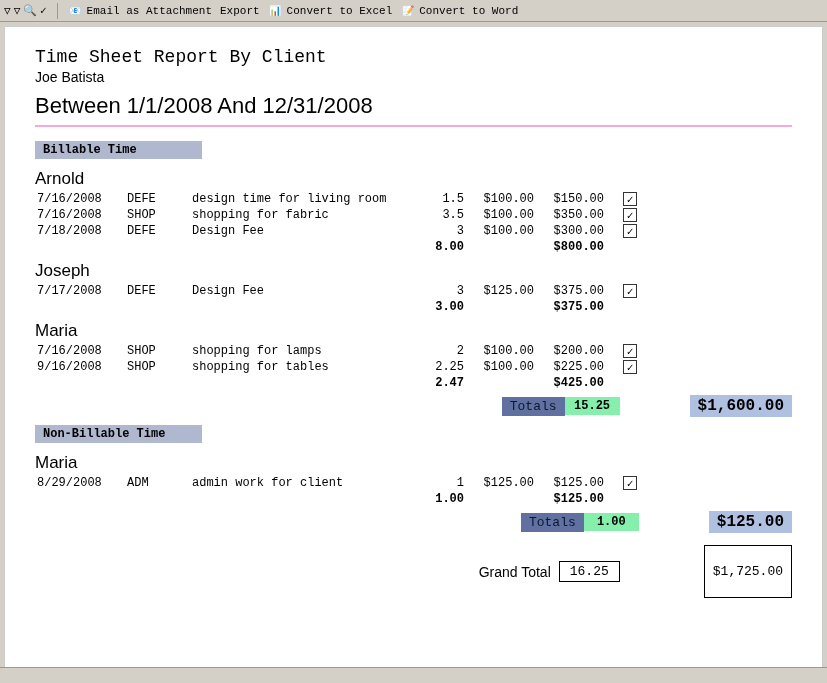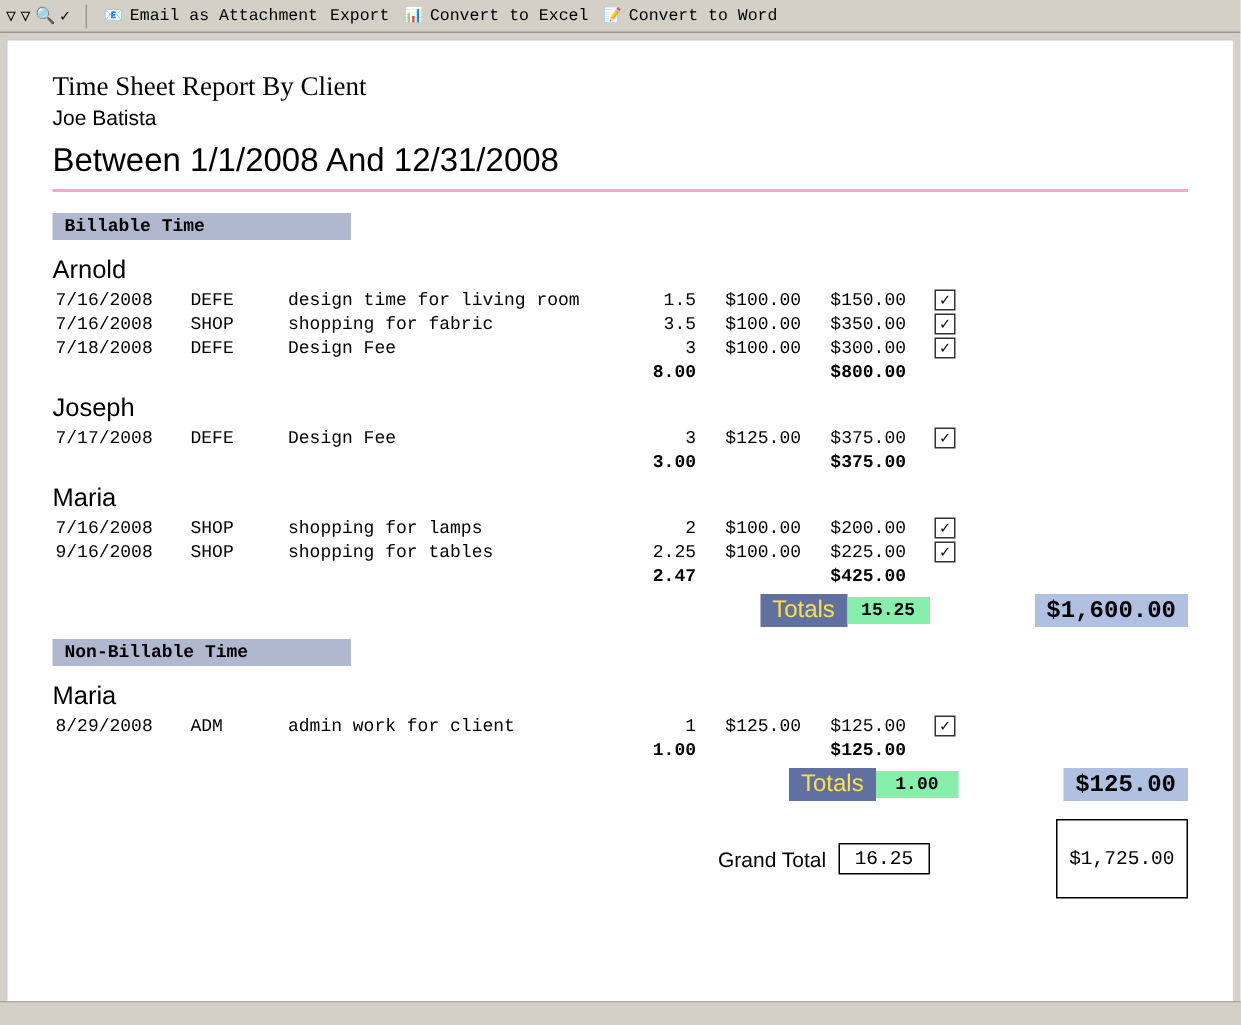--- a/index.html
+++ b/index.html
@@ -42,21 +42,21 @@
     .main-content {
       background: #fff;
       margin: 4px;
       padding: 20px 30px;
       min-height: 650px;
       border: 1px solid #ccc;
     }
     .report-title {
       font-size: 18px;
       font-weight: normal;
-      font-family: Liberation Serif, serif;
+      font-family: Liberation Mono, monospace;
       margin-bottom: 2px;
     }
     .report-subtitle {
       font-size: 14px;
       font-weight: normal;
       font-family: Arial, sans-serif;
       margin-bottom: 8px;
     }
     .report-date-range {
       font-size: 22px;
@@ -81,21 +81,21 @@
       font-family: Arial, sans-serif;
       font-size: 12px;
     }
     .section-header {
       display: inline-block;
       background: #b0b8d0;
       padding: 2px 8px;
       margin: 4px 0;
       font-weight: bold;
       font-size: 12px;
-      width: 199px;
+      width: 167px;
     }
     .group-name {
       font-size: 17px;
       font-weight: normal;
       font-family: Arial, sans-serif;
       margin: 6px 0 2px 0;
     }
     .data-row {
       display: grid;
       grid-template-columns: 90px 65px 220px 60px 70px 70px 40px;
@@ -118,24 +118,24 @@
     }
     .totals-bar {
       display: flex;
       justify-content: flex-end;
       align-items: center;
       margin: 4px 0;
       gap: 0;
     }
     .totals-label-cell {
       background: #6070a0;
-      color: #fde047;
+      color: #0f172a;
       padding: 2px 8px;
-      font-size: 16px;
-      font-family: Liberation Sans, sans-serif;
+      font-size: 13px;
+      font-family: Liberation Mono, monospace;
     }
     .totals-qty-cell {
       background: #86efac;
       padding: 2px 8px;
       font-size: 12px;
       font-weight: bold;
       text-align: center;
       min-width: 55px;
     }
     .totals-spacer {

